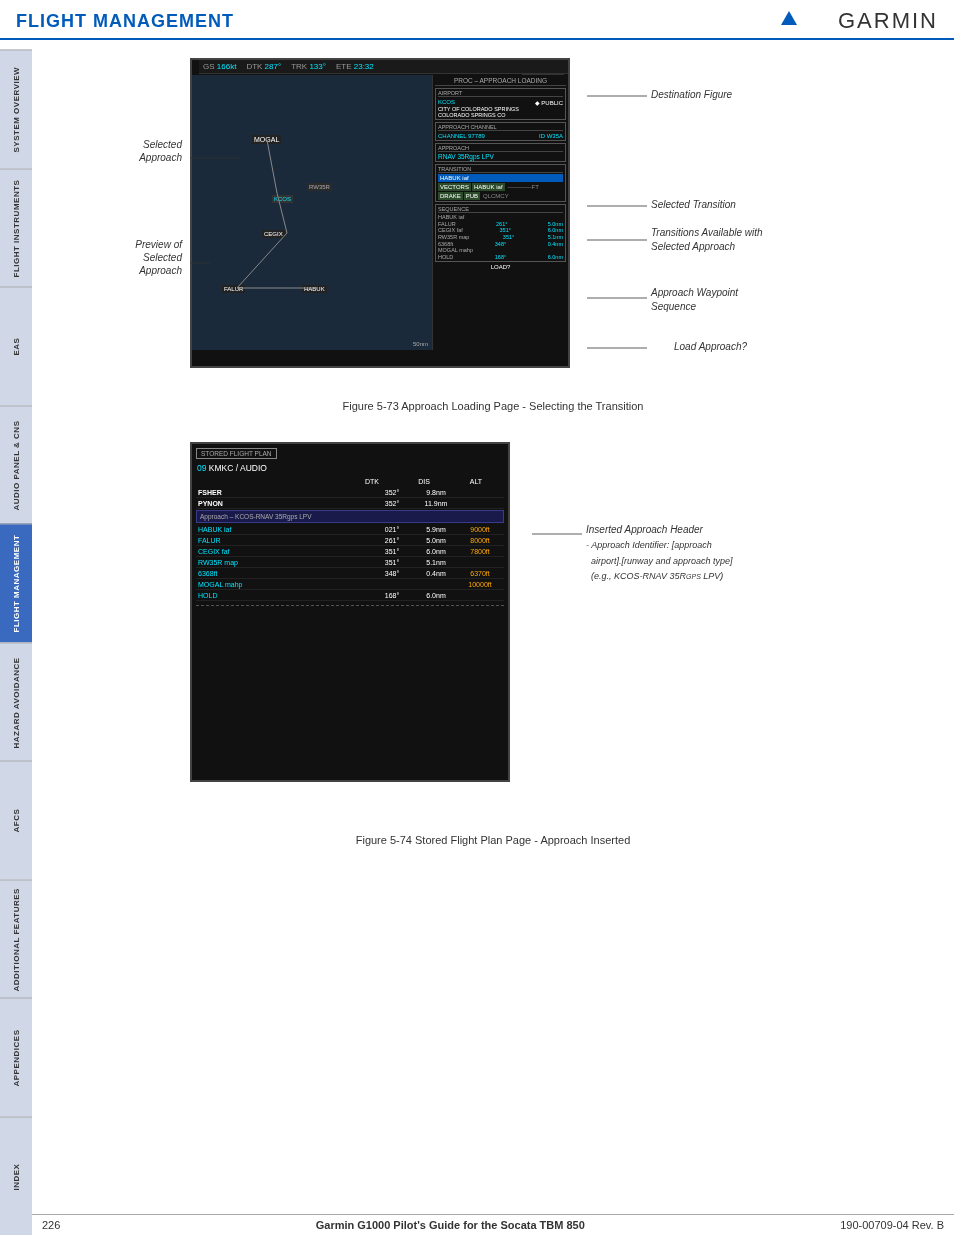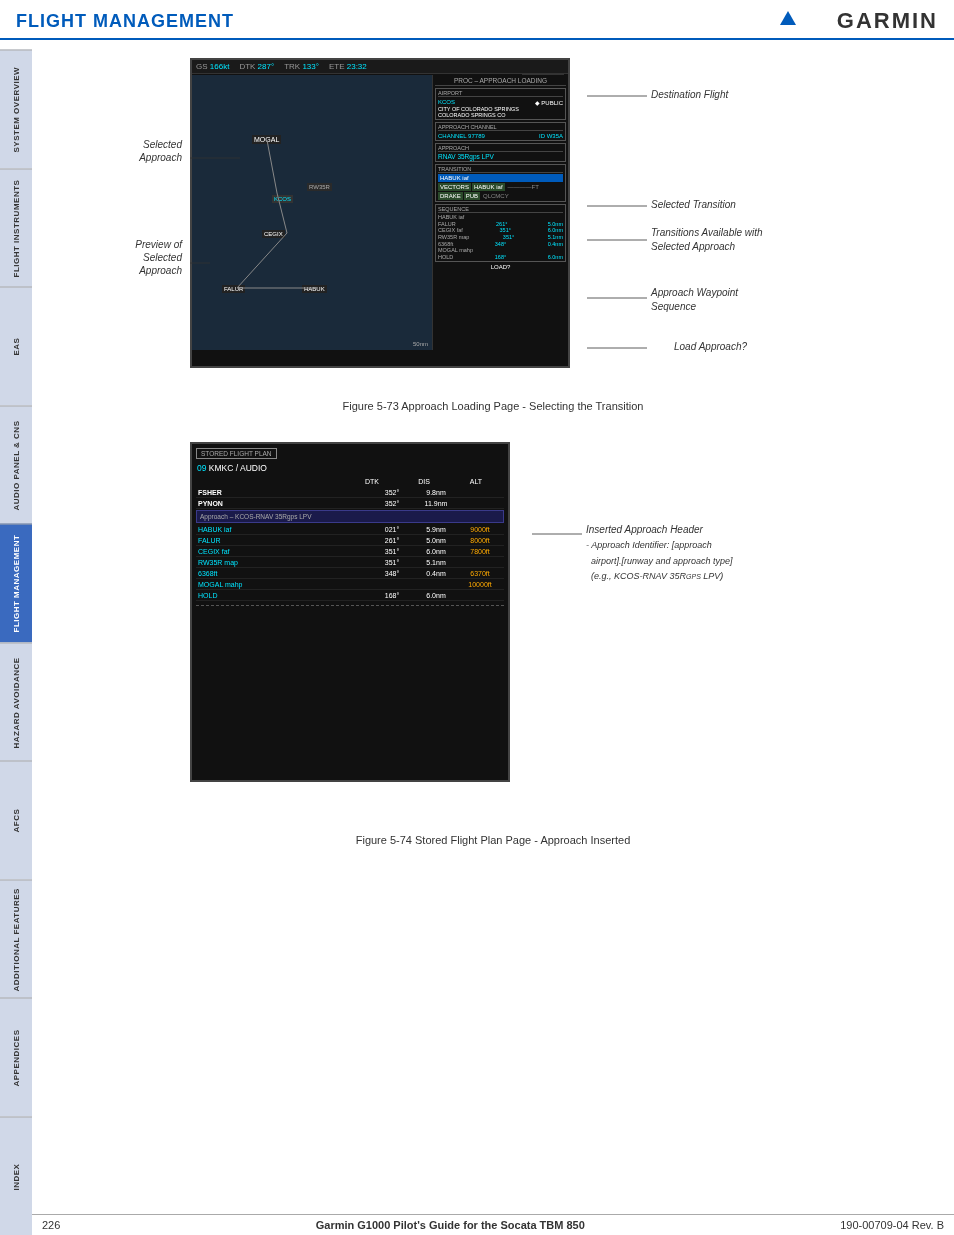--- a/index.html
+++ b/index.html
@@ -25,21 +25,21 @@
       color: #005bbb;
       letter-spacing: 1px;
     }
     .garmin-logo {
       display: flex;
       align-items: center;
       gap: 4px;
     }
     .garmin-logo-text {
       font-size: 22px;
-      font-weight: bold;
+      font-weight: normal;
       color: #333;
       letter-spacing: 2px;
       margin-left: 37px;
     }
     .garmin-triangle {
       width: 0;
       height: 0;
       border-left: 8px solid transparent;
       border-right: 8px solid transparent;
       border-bottom: 14px solid #005bbb;
@@ -111,20 +111,21 @@
       flex-shrink: 0;
     }
     .cockpit-top-bar {
       background: #1a1a1a;
       color: #00ff00;
       font-size: 8px;
       padding: 2px 4px;
       display: flex;
       gap: 10px;
       border-bottom: 1px solid #333;
+      margin-left: 7px;
     }
     .cockpit-top-bar span { color: #00e5ff; }
     .cockpit-top-bar .label { color: #999; }
     .north-up {
       position: absolute;
       top: 14px;
       right: 4px;
       color: #fff;
       font-size: 7px;
       background: #333;
@@ -445,21 +446,21 @@
           <line x1="0" y1="38" x2="60" y2="38" stroke="#333" stroke-width="0.8"></line>
 
           <line x1="0" y1="148" x2="60" y2="148" stroke="#333" stroke-width="0.8"></line>
 
           <line x1="0" y1="182" x2="60" y2="182" stroke="#333" stroke-width="0.8"></line>
 
           <line x1="0" y1="240" x2="60" y2="240" stroke="#333" stroke-width="0.8"></line>
 
           <line x1="0" y1="290" x2="60" y2="290" stroke="#333" stroke-width="0.8"></line>
         </svg>
-        <span class="annotation" style="top:30px; left:64px; font-size:10px; font-style:italic;">Destination Flight</span>
+        <span class="annotation" style="top:30px; left:64px; font-size:10px; font-style:italic;">Destination Figure</span>
         <span class="annotation" style="top:140px; left:64px; font-size:10px; font-style:italic;">Selected Transition</span>
         <span class="annotation" style="top:168px; left:64px; font-size:10px; font-style:italic; line-height:1.4;">Transitions Available with<br>Selected Approach</span>
         <span class="annotation" style="top:228px; left:64px; font-size:10px; line-height:1.4;">Approach Waypoint<br>Sequence</span>
         <span class="annotation" style="top:282px; left:64px; font-size:10px; font-style:italic;margin-left:23px;">Load Approach?</span>
       </div>
 
       <svg style="position:absolute;top:10px;left:148px;width:140px;height:300px;pointer-events:none;">
 
         <line x1="0" y1="100" x2="50" y2="100" stroke="#333" stroke-width="0.8"></line>
 

